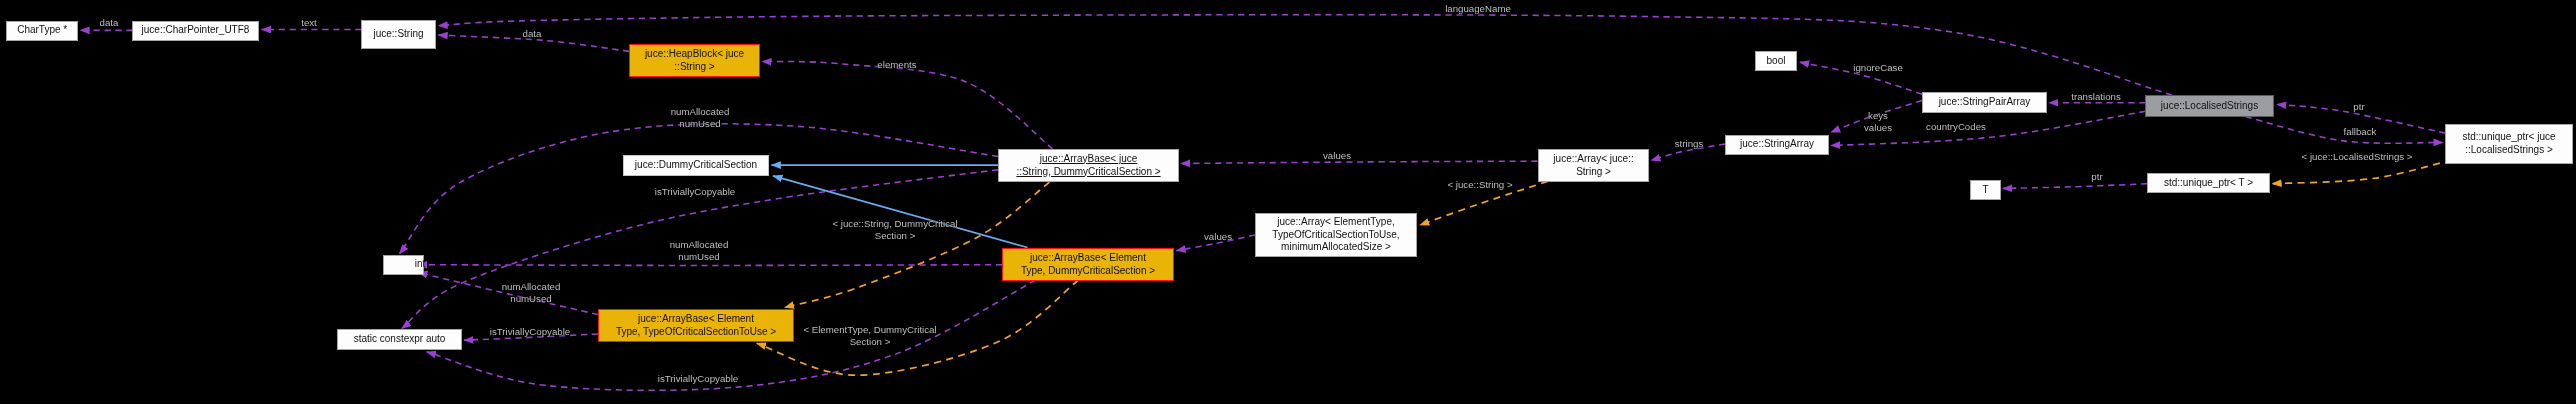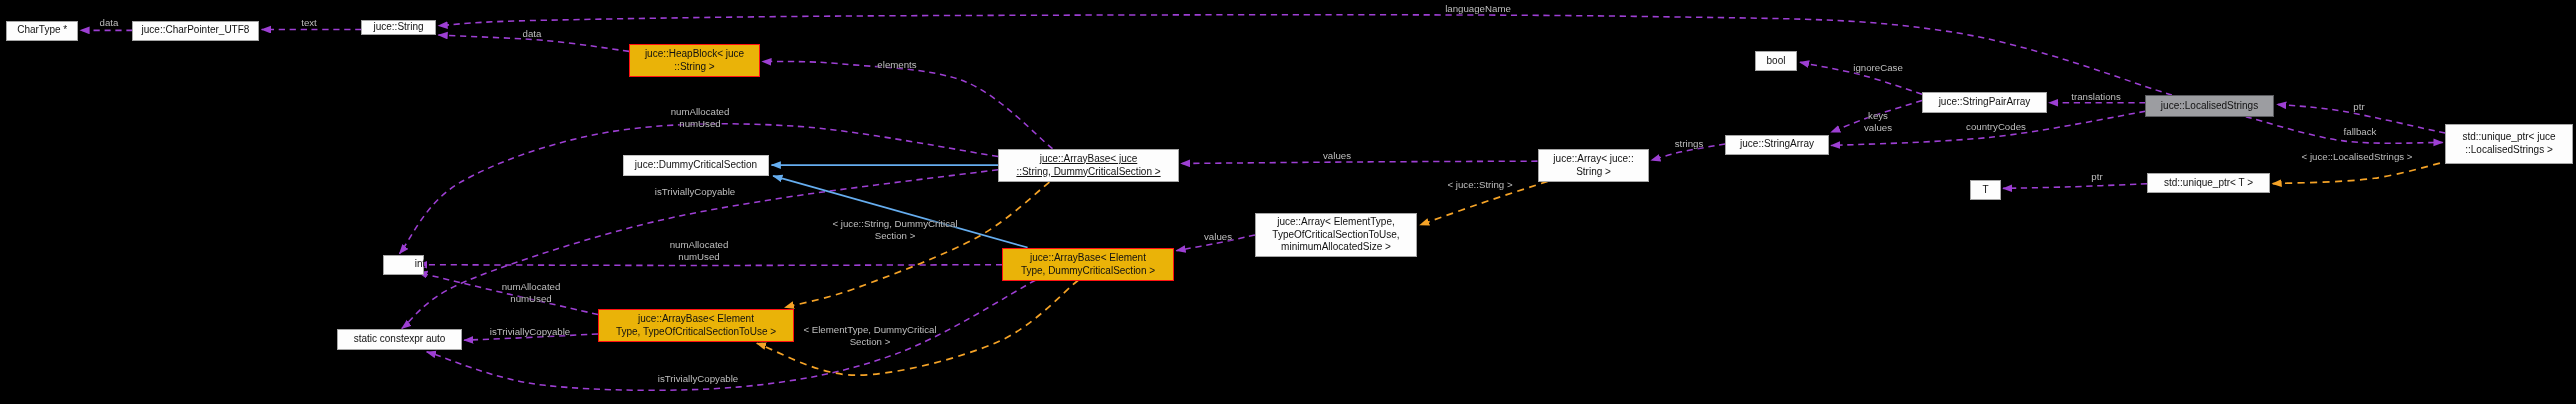--- a/index.html
+++ b/index.html
@@ -70,21 +70,21 @@
   <div id="labels">
       <div class="edge-label" style="left: 109px; top: 23.4px;">data</div>
       <div class="edge-label" style="left: 309px; top: 23.4px;">text</div>
       <div class="edge-label" style="left: 532px; top: 34px;">data</div>
       <div class="edge-label" style="left: 1478px; top: 9.3px;">languageName</div>
       <div class="edge-label" style="left: 897px; top: 65px;">elements</div>
       <div class="edge-label" style="left: 1337px; top: 156px;">values</div>
       <div class="edge-label" style="left: 1689px; top: 144px;">strings</div>
       <div class="edge-label" style="left: 1878px; top: 122px;">keys
 values</div>
-      <div class="edge-label" style="left: 1996px; top: 127px;">countryCodes</div>
+      <div class="edge-label" style="left: 1956px; top: 127px;">countryCodes</div>
       <div class="edge-label" style="left: 2096px; top: 97px;">translations</div>
       <div class="edge-label" style="left: 1878px; top: 68px;">ignoreCase</div>
       <div class="edge-label" style="left: 2359px; top: 107px;">ptr</div>
       <div class="edge-label" style="left: 2360px; top: 132px;">fallback</div>
       <div class="edge-label" style="left: 2097px; top: 177px;">ptr</div>
       <div class="edge-label" style="left: 1218px; top: 237px;">values</div>
       <div class="edge-label" style="left: 699px; top: 251px;">numAllocated
 numUsed</div>
       <div class="edge-label" style="left: 531px; top: 293px;">numAllocated
 numUsed</div>
@@ -96,21 +96,21 @@
       <div class="edge-label" style="left: 1480px; top: 185px;">&lt; juce::String &gt;</div>
       <div class="edge-label" style="left: 895px; top: 230px;">&lt; juce::String, DummyCritical
 Section &gt;</div>
       <div class="edge-label" style="left: 870px; top: 336px;">&lt; ElementType, DummyCritical
 Section &gt;</div>
       <div class="edge-label" style="left: 2357px; top: 157px;">&lt; juce::LocalisedStrings &gt;</div>
     </div>
   <div id="nodes">
       <div class="node" style="left: 6.2px; top: 21px; width: 72px; height: 19.5px;">CharType *</div>
       <div class="node" style="left: 132px; top: 21px; width: 127px; height: 19.5px;">juce::CharPointer_UTF8</div>
-      <div class="node" style="left: 361px; top: 20px; width: 75px; height: 15px;">juce::String</div>
+      <div class="node" style="left: 361px; top: 20px; width: 75px; height: 29px;">juce::String</div>
       <div class="node node--red" style="left: 629px; top: 44px; width: 131px; height: 33px;">juce::HeapBlock&lt; juce
 ::String &gt;</div>
       <div class="node node--thick" style="left: 623px; top: 155px; width: 146px; height: 21px;">juce::DummyCriticalSection</div>
       <div class="node" style="left: 998px; top: 149px; width: 181px; height: 33px; text-decoration: underline;">juce::ArrayBase&lt; juce
 ::String, DummyCriticalSection &gt;</div>
       <div class="node node--red" style="left: 1002px; top: 248px; width: 172px; height: 33px;">juce::ArrayBase&lt; Element
 Type, DummyCriticalSection &gt;</div>
       <div class="node node--red" style="left: 598px; top: 309px; width: 196px; height: 33px;">juce::ArrayBase&lt; Element
 Type, TypeOfCriticalSectionToUse &gt;</div>
       <div class="node" style="left: 383px; top: 255px; width: 33px; height: 19.5px; padding-left: 36px;">int</div>

